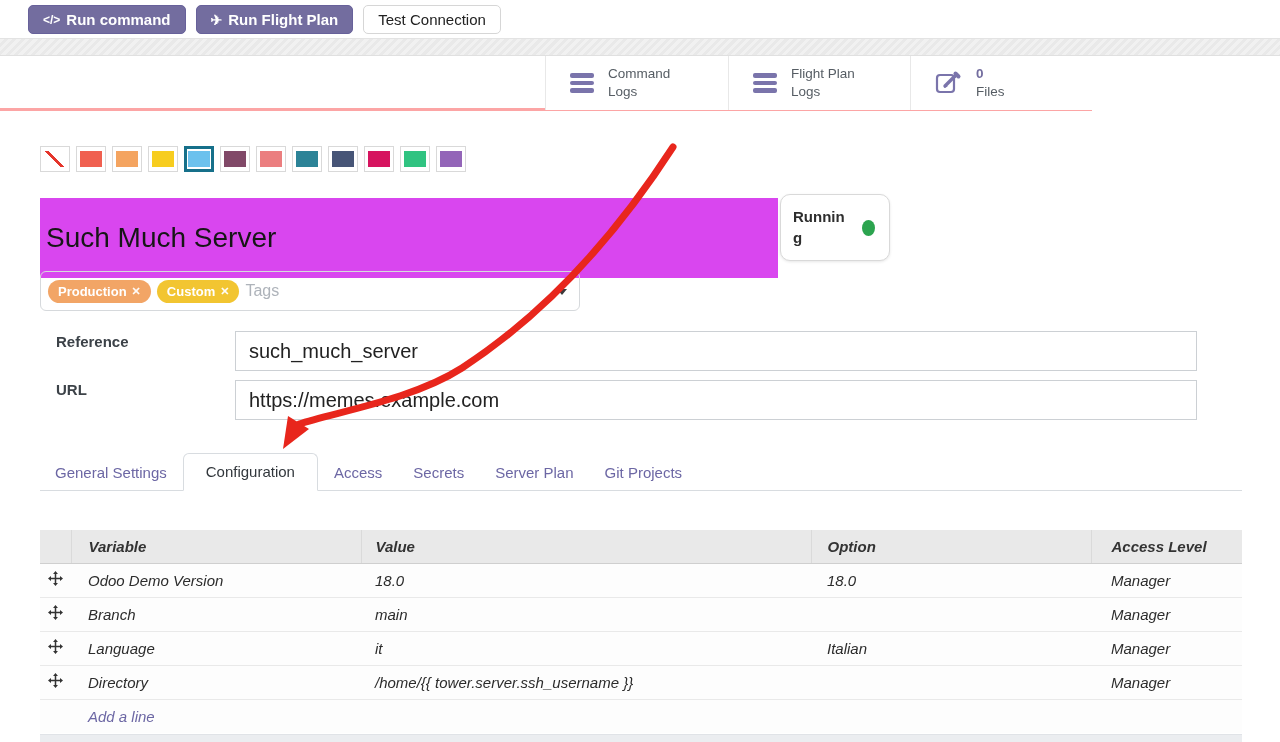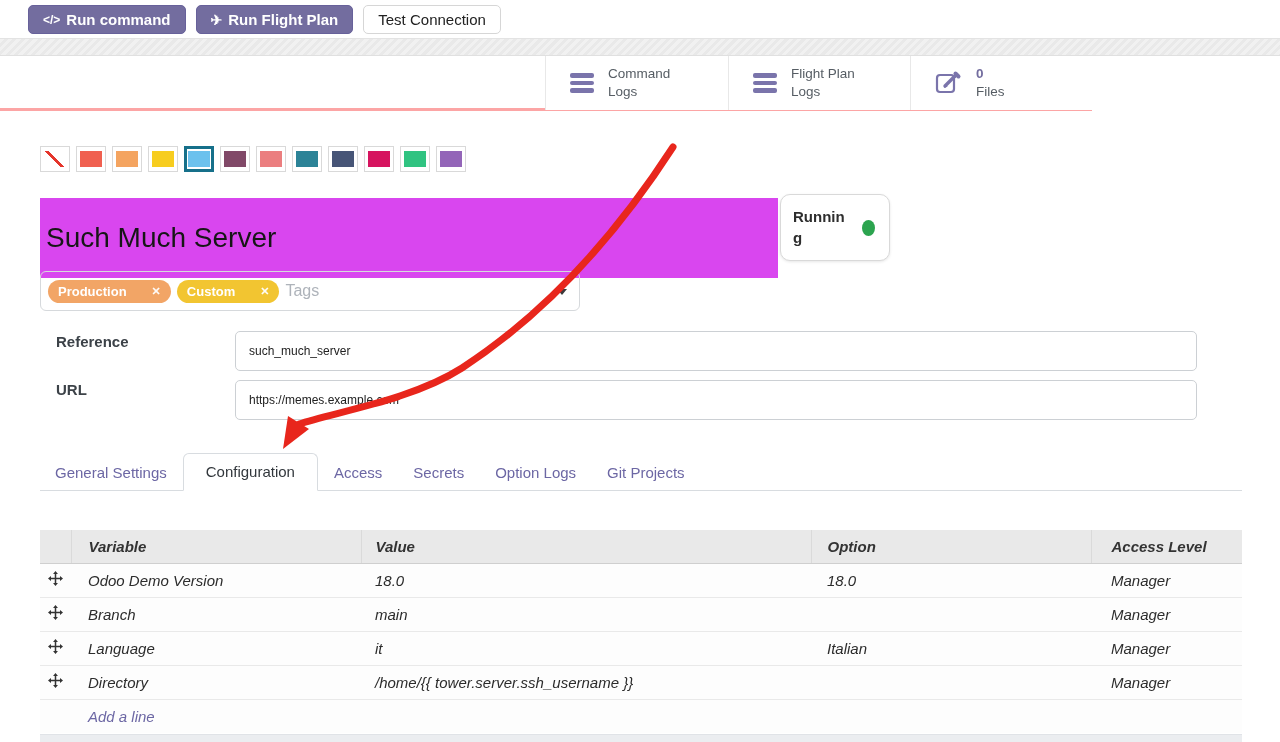--- a/index.html
+++ b/index.html
@@ -41,29 +41,29 @@
   .title-block { position:absolute; top:182px; left:40px; width:738px; height:80px; display:flex; align-items:center; padding-left:6px; }
   .record-title { font-size:28px; font-weight:500; color:#161616; }
   .status-card { position:absolute; top:194px; left:780px; width:110px; height:67px; background:#fff; border:1px solid #d9d9d9;
                  border-radius:10px; box-shadow:0 1px 3px rgba(0,0,0,.10); display:flex; align-items:center; justify-content:space-between; padding:0 14px 0 12px; cursor:pointer; }
   .status-label { font-size:15px; font-weight:bold; color:#2e2e2e; width:52px; line-height:1.35; word-break:break-all; }
   .status-dot { width:13px; height:16px; border-radius:50%; }
 
   
   .tags-box { position:absolute; top:271px; left:40px; width:540px; height:40px; border:1px solid #d6d9dc; border-radius:6px;
               display:flex; align-items:center; gap:6px; padding:0 30px 0 7px; cursor:text; }
-  .pill { display:flex; align-items:center; gap:25px; height:23px; padding:0 10px; border-radius:999px; color:#fff; font-size:13px; font-weight:bold; cursor:pointer; }
+  .pill { display:flex; align-items:center; gap:5px; height:23px; padding:0 10px; border-radius:999px; color:#fff; font-size:13px; font-weight:bold; cursor:pointer; }
   .pill .x { font-size:11px; opacity:.95; cursor:pointer; }
   .tags-placeholder { color:#aeb3ba; font-size:16px; }
   .tags-caret { position:absolute; right:12px; top:17px; width:0; height:0; border-left:5px solid transparent; border-right:5px solid transparent; border-top:6px solid #3a3a3a; cursor:pointer; }
 
   
   .field-label { position:absolute; left:56px; font-size:15px; font-weight:bold; color:#3c4248; }
-  .text-input { position:absolute; left:235px; width:962px; height:40px; border:1px solid #ccd0d4; border-radius:5px;
-                padding:0 13px; font-size:12px; color:#222; font-family:"Liberation Sans",sans-serif; background:#fff; outline:none; }
+  .text-input { position:absolute; left:235px; width:962px; height:40px; border:1px solid #ccd0d4; border-radius:0;
+                padding:0 13px; font-size:20px; color:#222; font-family:"Liberation Sans",sans-serif; background:#fff; outline:none; }
 
   
   .tabs { position:absolute; top:452px; left:40px; width:1202px; display:flex; align-items:flex-end; border-bottom:1px solid #d8dce0; height:39px; }
   .tab { padding:9px 15px; font-size:15px; color:#6c67a4; cursor:pointer; margin-right:1px; white-space:nowrap; }
   .tab.active { background:#fff; border:1px solid #d8dce0; border-bottom:1px solid #fff; margin-bottom:-1px;
                 border-radius:6px 6px 0 0; color:#32373c; padding:9px 22px 10px; }
 
   
   .cfg-table { position:absolute; top:530px; left:40px; width:1202px; border-collapse:collapse; table-layout:fixed; font-size:15px;font-style:italic; }
   .cfg-table col.c-handle{width:31px;} .cfg-table col.c-var{width:290px;} .cfg-table col.c-val{width:450px;}
@@ -208,21 +208,21 @@
   <div class="field-label" style="top:333px">Reference</div>
   <input class="text-input" style="top: 331px;" value="such_much_server">
   <div class="field-label" style="top:381px">URL</div>
   <input class="text-input" style="top: 380px;" value="https://memes.example.com">
 
   <div class="tabs">
     <div class="tab">General Settings</div>
     <div class="tab active">Configuration</div>
     <div class="tab">Access</div>
     <div class="tab">Secrets</div>
-    <div class="tab">Option Logs</div>
+    <div class="tab">Server Plan</div>
     <div class="tab">Git Projects</div>
   </div>
 
   <table class="cfg-table">
     <colgroup>
         <col class="c-handle">
         <col class="c-var">
         <col class="c-val">
         <col class="c-opt">
         <col class="c-acc">

